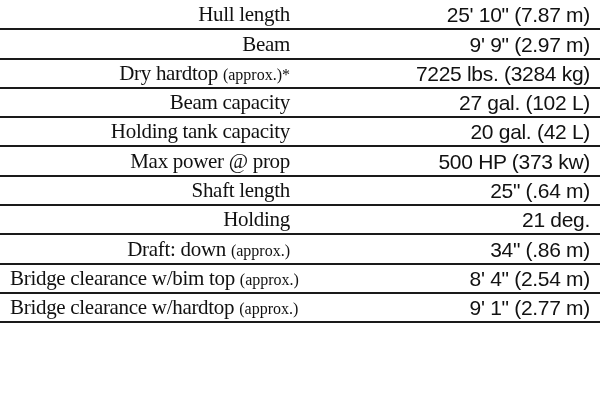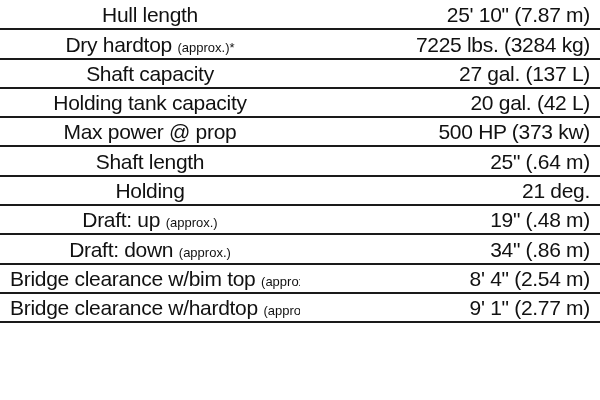--- a/index.html
+++ b/index.html
@@ -23,78 +23,79 @@
     height: 29.3px;
   }
   .spec-row td {
     border-bottom: 2px solid #1a1a1a;
     padding: 0 10px 1px 10px;
     vertical-align: bottom;
     white-space: nowrap;
     overflow: hidden;
   }
   .label-cell {
-    text-align: center;
+    text-align: right;
     font-size: 21px;
     letter-spacing: -0.3px;
+    font-family: Liberation Serif, serif;
   }
   .value-cell {
     text-align: right;
     font-size: 21px;
     letter-spacing: -0.3px;
   }
   .qualifier {
-    font-size: 13px;
+    font-size: 16px;
     letter-spacing: 0;
   }
   .first-row td {
     border-top: none;
   }
   .clipped {
     position: relative;
   }
 </style>
 </head>
 <body>
 
 <table class="spec-table">
   <tbody>
     <tr class="spec-row first-row clipped">
       <td class="label-cell"><span>Hull length</span> <span class="qualifier"></span></td>
       <td class="value-cell">25' 10" (7.87 m)</td>
     </tr>
     <tr class="spec-row">
+      <td class="label-cell"><span>Beam</span> <span class="qualifier"></span></td>
+      <td class="value-cell">9' 9" (2.97 m)</td>
+    </tr>
+    <tr class="spec-row">
       <td class="label-cell"><span>Dry hardtop</span> <span class="qualifier">(approx.)*</span></td>
       <td class="value-cell">7225 lbs. (3284 kg)</td>
     </tr>
     <tr class="spec-row">
-      <td class="label-cell"><span>Shaft capacity</span> <span class="qualifier"></span></td>
-      <td class="value-cell">27 gal. (137 L)</td>
+      <td class="label-cell"><span>Beam capacity</span> <span class="qualifier"></span></td>
+      <td class="value-cell">27 gal. (102 L)</td>
     </tr>
     <tr class="spec-row">
       <td class="label-cell"><span>Holding tank capacity</span> <span class="qualifier"></span></td>
       <td class="value-cell">20 gal. (42 L)</td>
     </tr>
     <tr class="spec-row">
       <td class="label-cell"><span>Max power @ prop</span> <span class="qualifier"></span></td>
       <td class="value-cell">500 HP (373 kw)</td>
     </tr>
     <tr class="spec-row">
       <td class="label-cell"><span>Shaft length</span> <span class="qualifier"></span></td>
       <td class="value-cell">25" (.64 m)</td>
     </tr>
     <tr class="spec-row">
       <td class="label-cell"><span>Holding</span> <span class="qualifier"></span></td>
       <td class="value-cell">21 deg.</td>
     </tr>
     <tr class="spec-row">
-      <td class="label-cell"><span>Draft: up</span> <span class="qualifier">(approx.)</span></td>
-      <td class="value-cell">19" (.48 m)</td>
-    </tr>
-    <tr class="spec-row">
       <td class="label-cell"><span>Draft: down</span> <span class="qualifier">(approx.)</span></td>
       <td class="value-cell">34" (.86 m)</td>
     </tr>
     <tr class="spec-row">
       <td class="label-cell"><span>Bridge clearance w/bim top</span> <span class="qualifier">(approx.)</span></td>
       <td class="value-cell">8' 4" (2.54 m)</td>
     </tr>
     <tr class="spec-row">
       <td class="label-cell"><span>Bridge clearance w/hardtop</span> <span class="qualifier">(approx.)</span></td>
       <td class="value-cell">9' 1" (2.77 m)</td>

